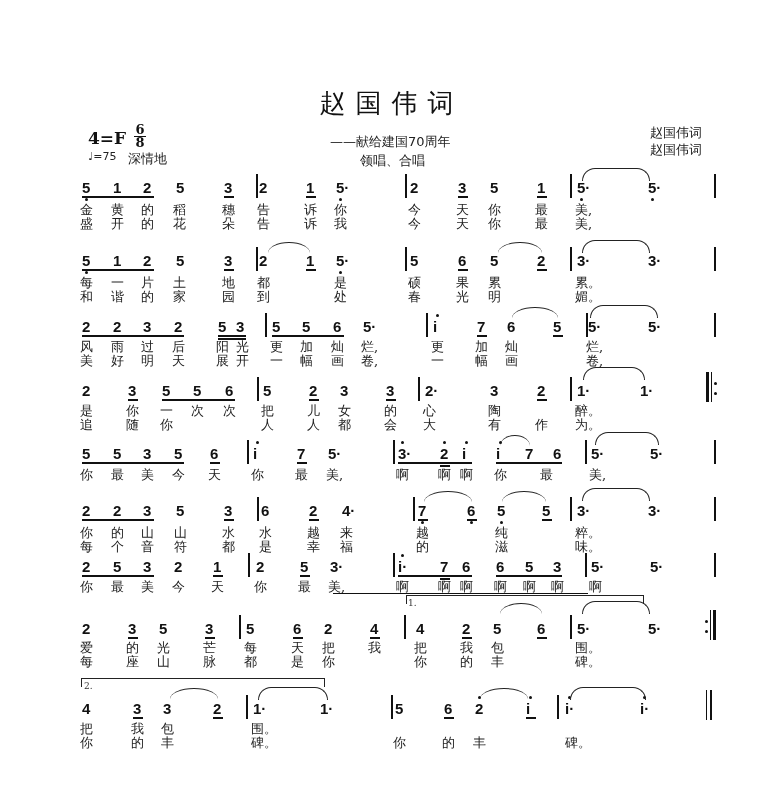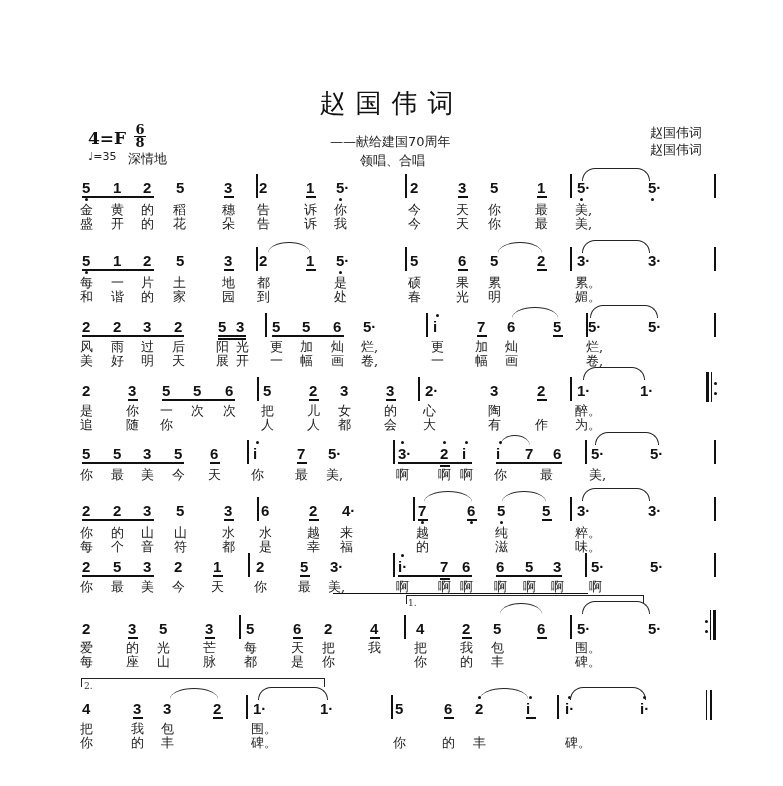--- a/index.html
+++ b/index.html
@@ -19,21 +19,21 @@
 </style>
 </head>
 <body>
 
 <div class="abs title">赵国伟词</div>
 <div class="abs" style="left:88px;top:128px;font-family:'DejaVu Serif',serif;font-size:17px;font-weight:bold;">4=F</div>
 <div class="abs" style="left:134px;top:124px;font-family:'DejaVu Serif',serif;font-size:13px;font-weight:bold;line-height:12px;text-align:center;width:12px;">
   <div>6</div>
   <div style="border-top:1.3px solid #111;">8</div>
 </div>
-<div class="abs meta" style="left:88px;top:150px;font-size:11px;">♩=35</div>
+<div class="abs meta" style="left:88px;top:150px;font-size:11px;">♩=75</div>
 <div class="abs meta" style="left:128px;top:150px;">深情地</div>
 <div class="abs meta" style="left:330px;top:133px;">——献给建国70周年</div>
 <div class="abs meta" style="left:360px;top:152px;">领唱、合唱</div>
 <div class="abs meta" style="left:650px;top:124px;">赵国伟词</div>
 <div class="abs meta" style="left:650px;top:141px;">赵国伟词</div>
 
 <div>
   <span class="note" style="left:82px;top:180px">5</span>
   <span class="note" style="left:113px;top:180px">1</span>
   <span class="note" style="left:143px;top:180px">2</span>

